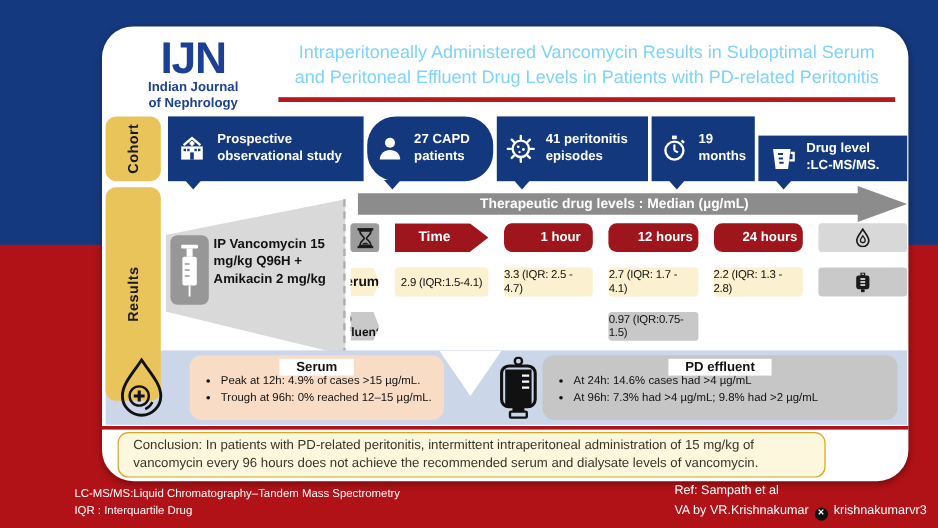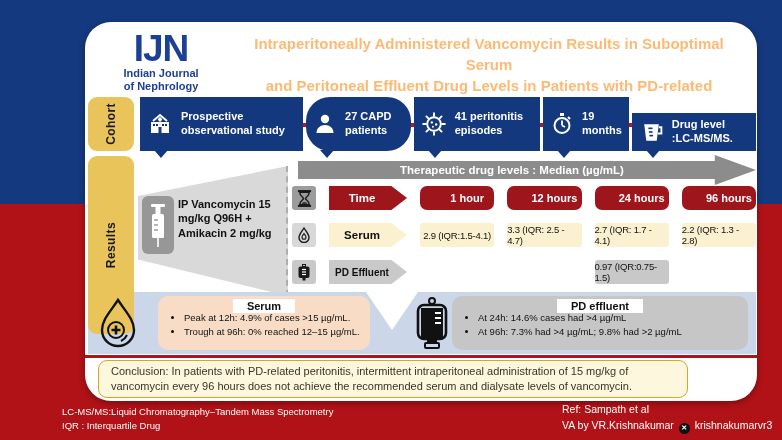--- a/index.html
+++ b/index.html
@@ -26,21 +26,21 @@
     font-weight:bold; font-size:12px; color:#1a1a1a; letter-spacing:.4px;
   }
   .tab-cohort { top:97px; height:54px; }
   .tab-results { top:156px; height:178px; }
 
   
   .logo { position:absolute; left:100px; top:30px; width:122px; text-align:center; z-index:2; }
   .logo .acr { font-size:37px; font-weight:bold; color:#1c4094; letter-spacing:-1px; line-height:1; }
   .logo .l1, .logo .l2 { font-size:11px; font-weight:bold; color:#1c4094; line-height:1.2; }
   .title-block { position:absolute; left:232px; top:33px; width:514px; z-index:2; text-align:center; }
-  .title-line { font-size:15px; font-weight:bold; color:#fdba74; line-height:1.4; }
+  .title-line { font-size:15px; font-weight:normal; color:#7dd3fc; line-height:1.4; }
   .title-underline { height:3.5px; background:#b5191d; margin-top:6px; }
 
   
   .cohort-row { position:absolute; left:140px; top:97px; width:616px; height:54px; display:flex; gap:3px; z-index:3; }
   .cbox {
     position:relative; background:#14387e; color:#fff;
     display:flex; align-items:center; gap:8px; padding:0 7px;
     font-size:11px; font-weight:600; line-height:1.25;
   }
   .cbox svg { flex:0 0 auto; }
@@ -260,21 +260,20 @@
       <rect x="1" y="0" width="14" height="2.2" fill="#1a1a1a"></rect>
       <rect x="1" y="15.8" width="14" height="2.2" fill="#1a1a1a"></rect>
       <path d="M3 2.5 h10 c0 4-4 5-4 6.5 c0 1.5 4 2.5 4 6.5 H3 c0-4 4-5 4-6.5 C7 7.5 3 6.5 3 2.5 Z" fill="none" stroke="#1a1a1a" stroke-width="1.5"></path>
       <path d="M5 14.5 c1-2 5-2 6 0 Z" fill="#1a1a1a"></path>
     </svg>
   </div>
   <div class="chev time">Time</div>
   <div class="pill">1 hour</div>
   <div class="pill">12 hours</div>
   <div class="pill">24 hours</div>
-  <div class="pill">96 hours</div>
 
   <div class="icx serum">
     <svg width="14" height="16" viewBox="0 0 14 16">
       <path d="M7 1 C9.5 5 12 7.5 12 10.5 a5 5 0 0 1 -10 0 C2 7.5 4.5 5 7 1 Z" fill="none" stroke="#1a1a1a" stroke-width="1.4"></path>
       <path d="M7 6.5 c1 1.5 2 2.6 2 3.8 a2 2 0 0 1 -4 0 c0-1.2 1-2.3 2-3.8 Z" fill="none" stroke="#1a1a1a" stroke-width="1.1"></path>
     </svg>
   </div>
   <div class="chev serum">Serum</div>
   <div class="cell serum">2.9 (IQR:1.5-4.1)</div>
   <div class="cell serum">3.3 (IQR: 2.5 - 4.7)</div>

